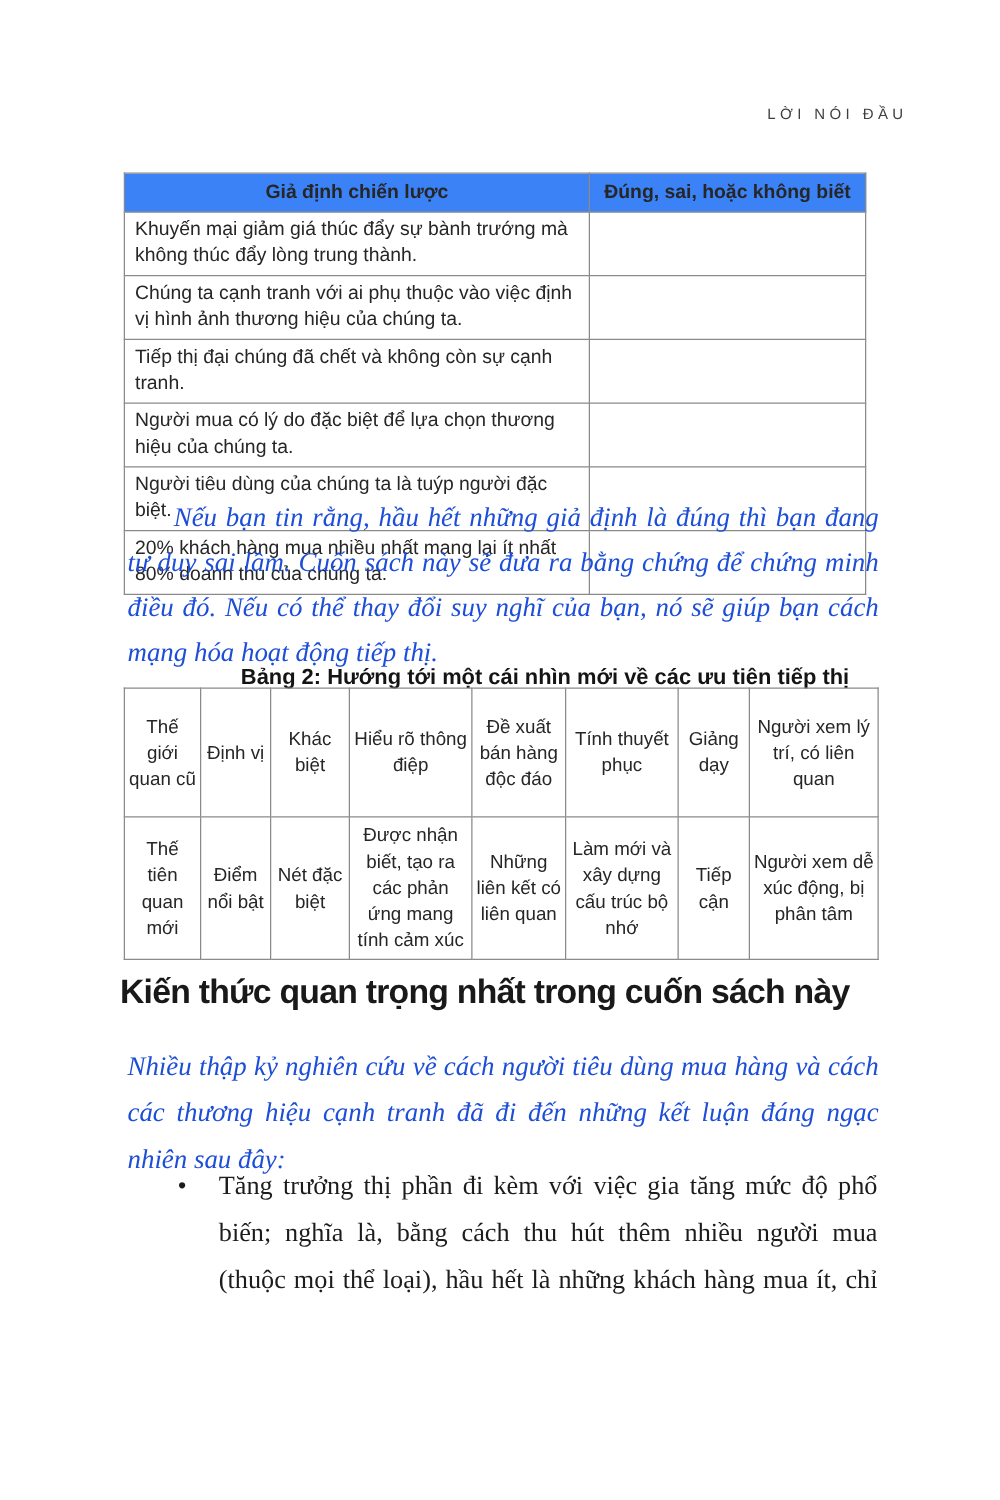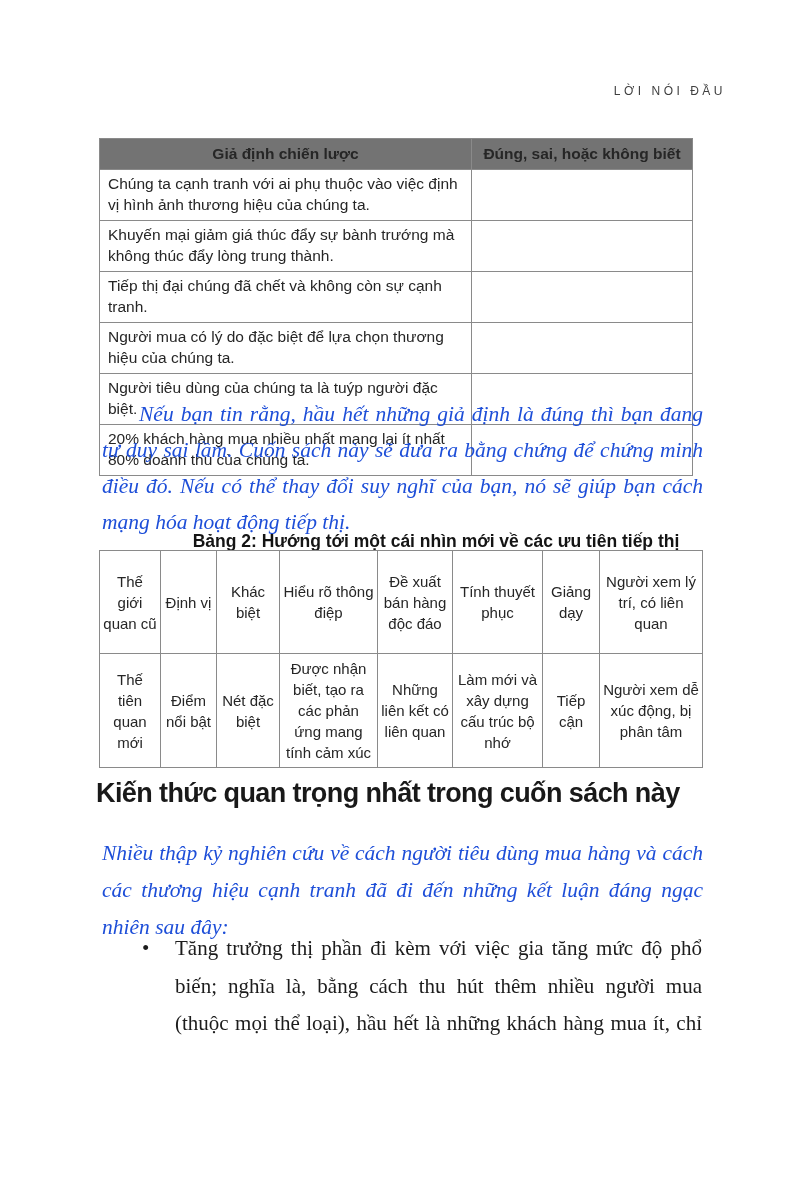--- a/index.html
+++ b/index.html
@@ -13,21 +13,21 @@
     letter-spacing:3.5px; color:#3f3f3f; white-space:nowrap;
   }
   
   .t1 {
     position:absolute; left:99px; top:138px; width:593px;
     border-collapse:collapse; table-layout:fixed;
     font-family:"Liberation Sans", sans-serif; font-size:15.5px;
     line-height:21px; color:#262626;
   }
   .t1 th, .t1 td { border:1px solid #8a8a8a; padding:3px 8px 5px; text-align:left; vertical-align:top; }
-  .t1 th { background:#737373; font-weight:bold; text-align:center; padding:4px 4px 5px; }
+  .t1 th { background:#3b82f6; font-weight:bold; text-align:center; padding:4px 4px 5px; }
   
   .para {
     position:absolute; font-size:21.5px; line-height:36px;
     text-align:justify; margin:2px; color:#1d4ed8;font-style:italic;
   }
   .p1 { left:100px; top:394px; width:601px; text-indent:37px; }
   .p2 { left:100px; top:833px; width:601px; line-height:37px; }
   
   .t2-title {
     position:absolute; left:0; top:531px; width:800px; text-align:center;
@@ -77,25 +77,25 @@
       <col style="width:221px">
     </colgroup>
     <thead>
       <tr>
         <th>Giả định chiến lược</th>
         <th>Đúng, sai, hoặc không biết</th>
       </tr>
     </thead>
     <tbody>
         <tr>
-          <td>Chúng ta cạnh tranh với ai phụ thuộc vào việc định vị hình ảnh thương hiệu của chúng ta.</td>
+          <td>Khuyến mại giảm giá thúc đẩy sự bành trướng mà không thúc đẩy lòng trung thành.</td>
           <td></td>
         </tr>
         <tr>
-          <td>Khuyến mại giảm giá thúc đẩy sự bành trướng mà không thúc đẩy lòng trung thành.</td>
+          <td>Chúng ta cạnh tranh với ai phụ thuộc vào việc định vị hình ảnh thương hiệu của chúng ta.</td>
           <td></td>
         </tr>
         <tr>
           <td>Tiếp thị đại chúng đã chết và không còn sự cạnh tranh.</td>
           <td></td>
         </tr>
         <tr>
           <td>Người mua có lý do đặc biệt để lựa chọn thương hiệu của chúng ta.</td>
           <td></td>
         </tr>

